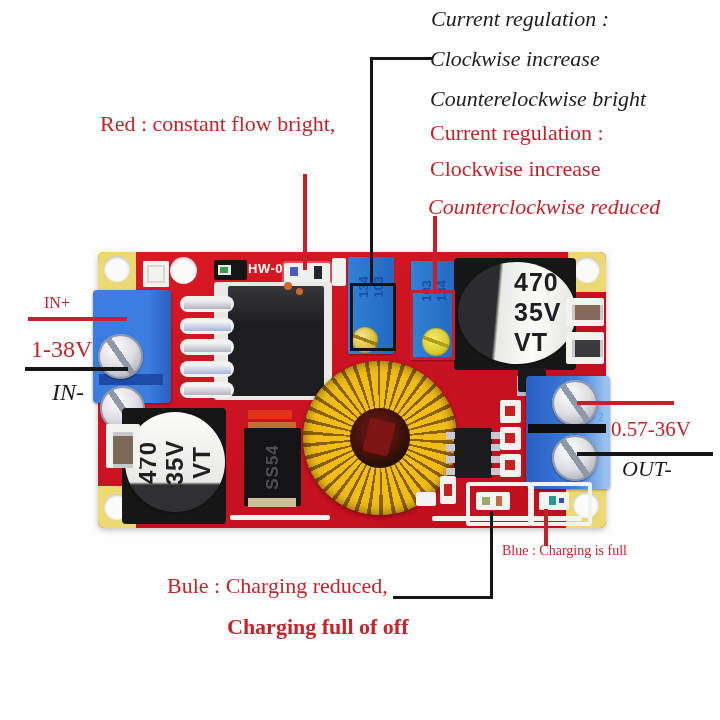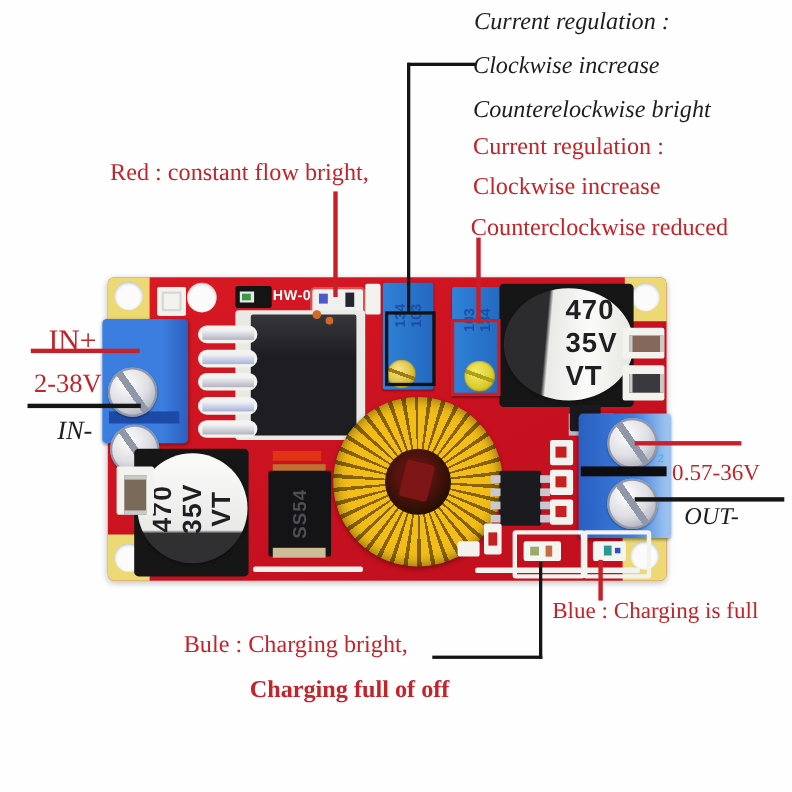--- a/index.html
+++ b/index.html
@@ -207,33 +207,33 @@
         <div class="abs" style="left:20px;top:6px;width:5px;height:5px;background:#3050c0;"></div>
       </div>
     </div>
   </div>
 
   <div class="t blk" style="left:431px;top:6px;">Current regulation :</div>
   <div class="t blk" style="left:430px;top:46px;">Clockwise increase</div>
   <div class="t blk" style="left:430px;top:86px;">Counterelockwise bright</div>
   <div class="t red" style="left:430px;top:120px;">Current regulation :</div>
   <div class="t red" style="left:430px;top:156px;">Clockwise increase</div>
-  <div class="t red" style="left:428px;top:194px;">Counterclockwise reduced</div>
-
-  <div class="t red" style="left:100px;top:111px;margin-top:33px;">Red : constant flow bright,</div>
-
-  <div class="t red" style="left:44px;top:294px;font-size:27px;">IN+</div>
-  <div class="t red" style="left:31px;top:336px;font-size:24px;">2-38V</div>
+  <div class="t red" style="left:428px;top:194px;font-style:italic;">Counterclockwise reduced</div>
+
+  <div class="t red" style="left:100px;top:111px;">Red : constant flow bright,</div>
+
+  <div class="t red" style="left:44px;top:294px;font-size:16px;">IN+</div>
+  <div class="t red" style="left:31px;top:336px;font-size:24px;">1-38V</div>
   <div class="t blk" style="left:52px;top:379px;font-size:24px;">IN-</div>
 
   <div class="t red" style="left:611px;top:417px;font-size:21px;">0.57-36V</div>
   <div class="t blk" style="left:622px;top:456px;">OUT-</div>
 
-  <div class="t red" style="left:502px;top:543px;font-size:21px;">Blue : Charging is full</div>
-  <div class="t red" style="left:167px;top:573px;">Bule : Charging bright,</div>
+  <div class="t red" style="left:502px;top:543px;font-size:14px;">Blue : Charging is full</div>
+  <div class="t red" style="left:167px;top:573px;">Bule : Charging reduced,</div>
   <div class="t red" style="left:227px;top:614px;font-weight:bold;">Charging full of off</div>
 
   <div class="ln" style="left:28px;top:317px;width:99px;height:4px;background:#c8202a;"></div>
   <div class="ln" style="left:25px;top:367px;width:103px;height:4px;background:#151515;"></div>
 
   <div class="ln" style="left:303px;top:174px;width:4px;height:96px;background:#c8202a;"></div>
 
   <div class="ln" style="left:371px;top:57px;width:61px;height:3px;background:#151515;"></div>
   <div class="ln" style="left:370px;top:57px;width:3px;height:228px;background:#151515;"></div>
   <div class="ln" style="left:350px;top:283px;width:46px;height:68px;border:3px solid #131313;box-sizing:border-box;"></div>

